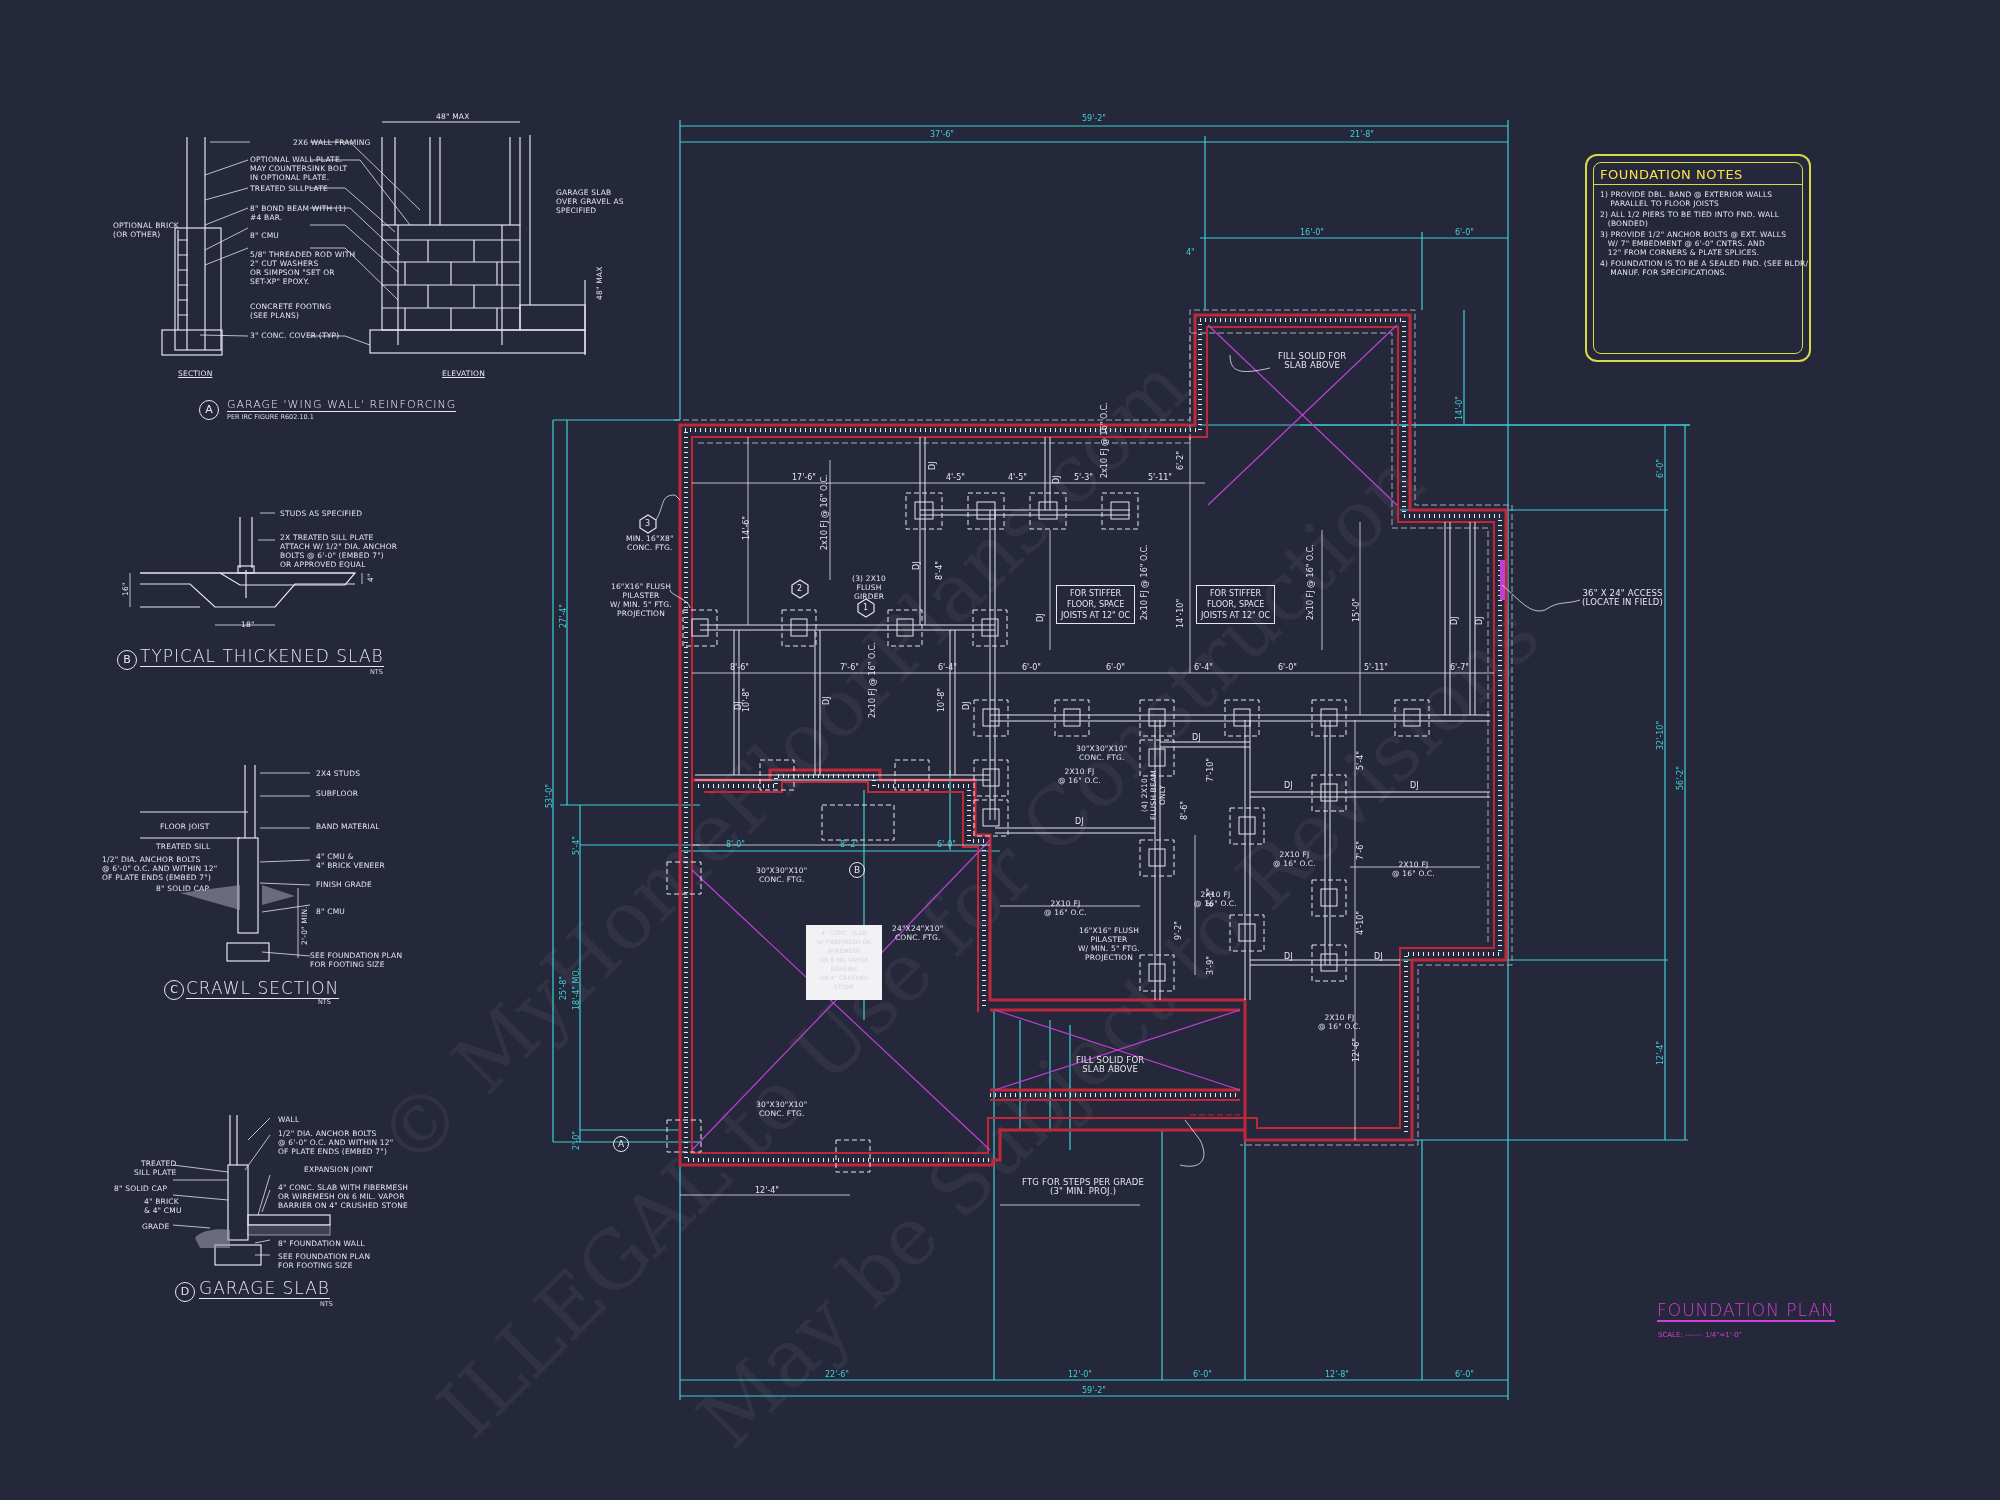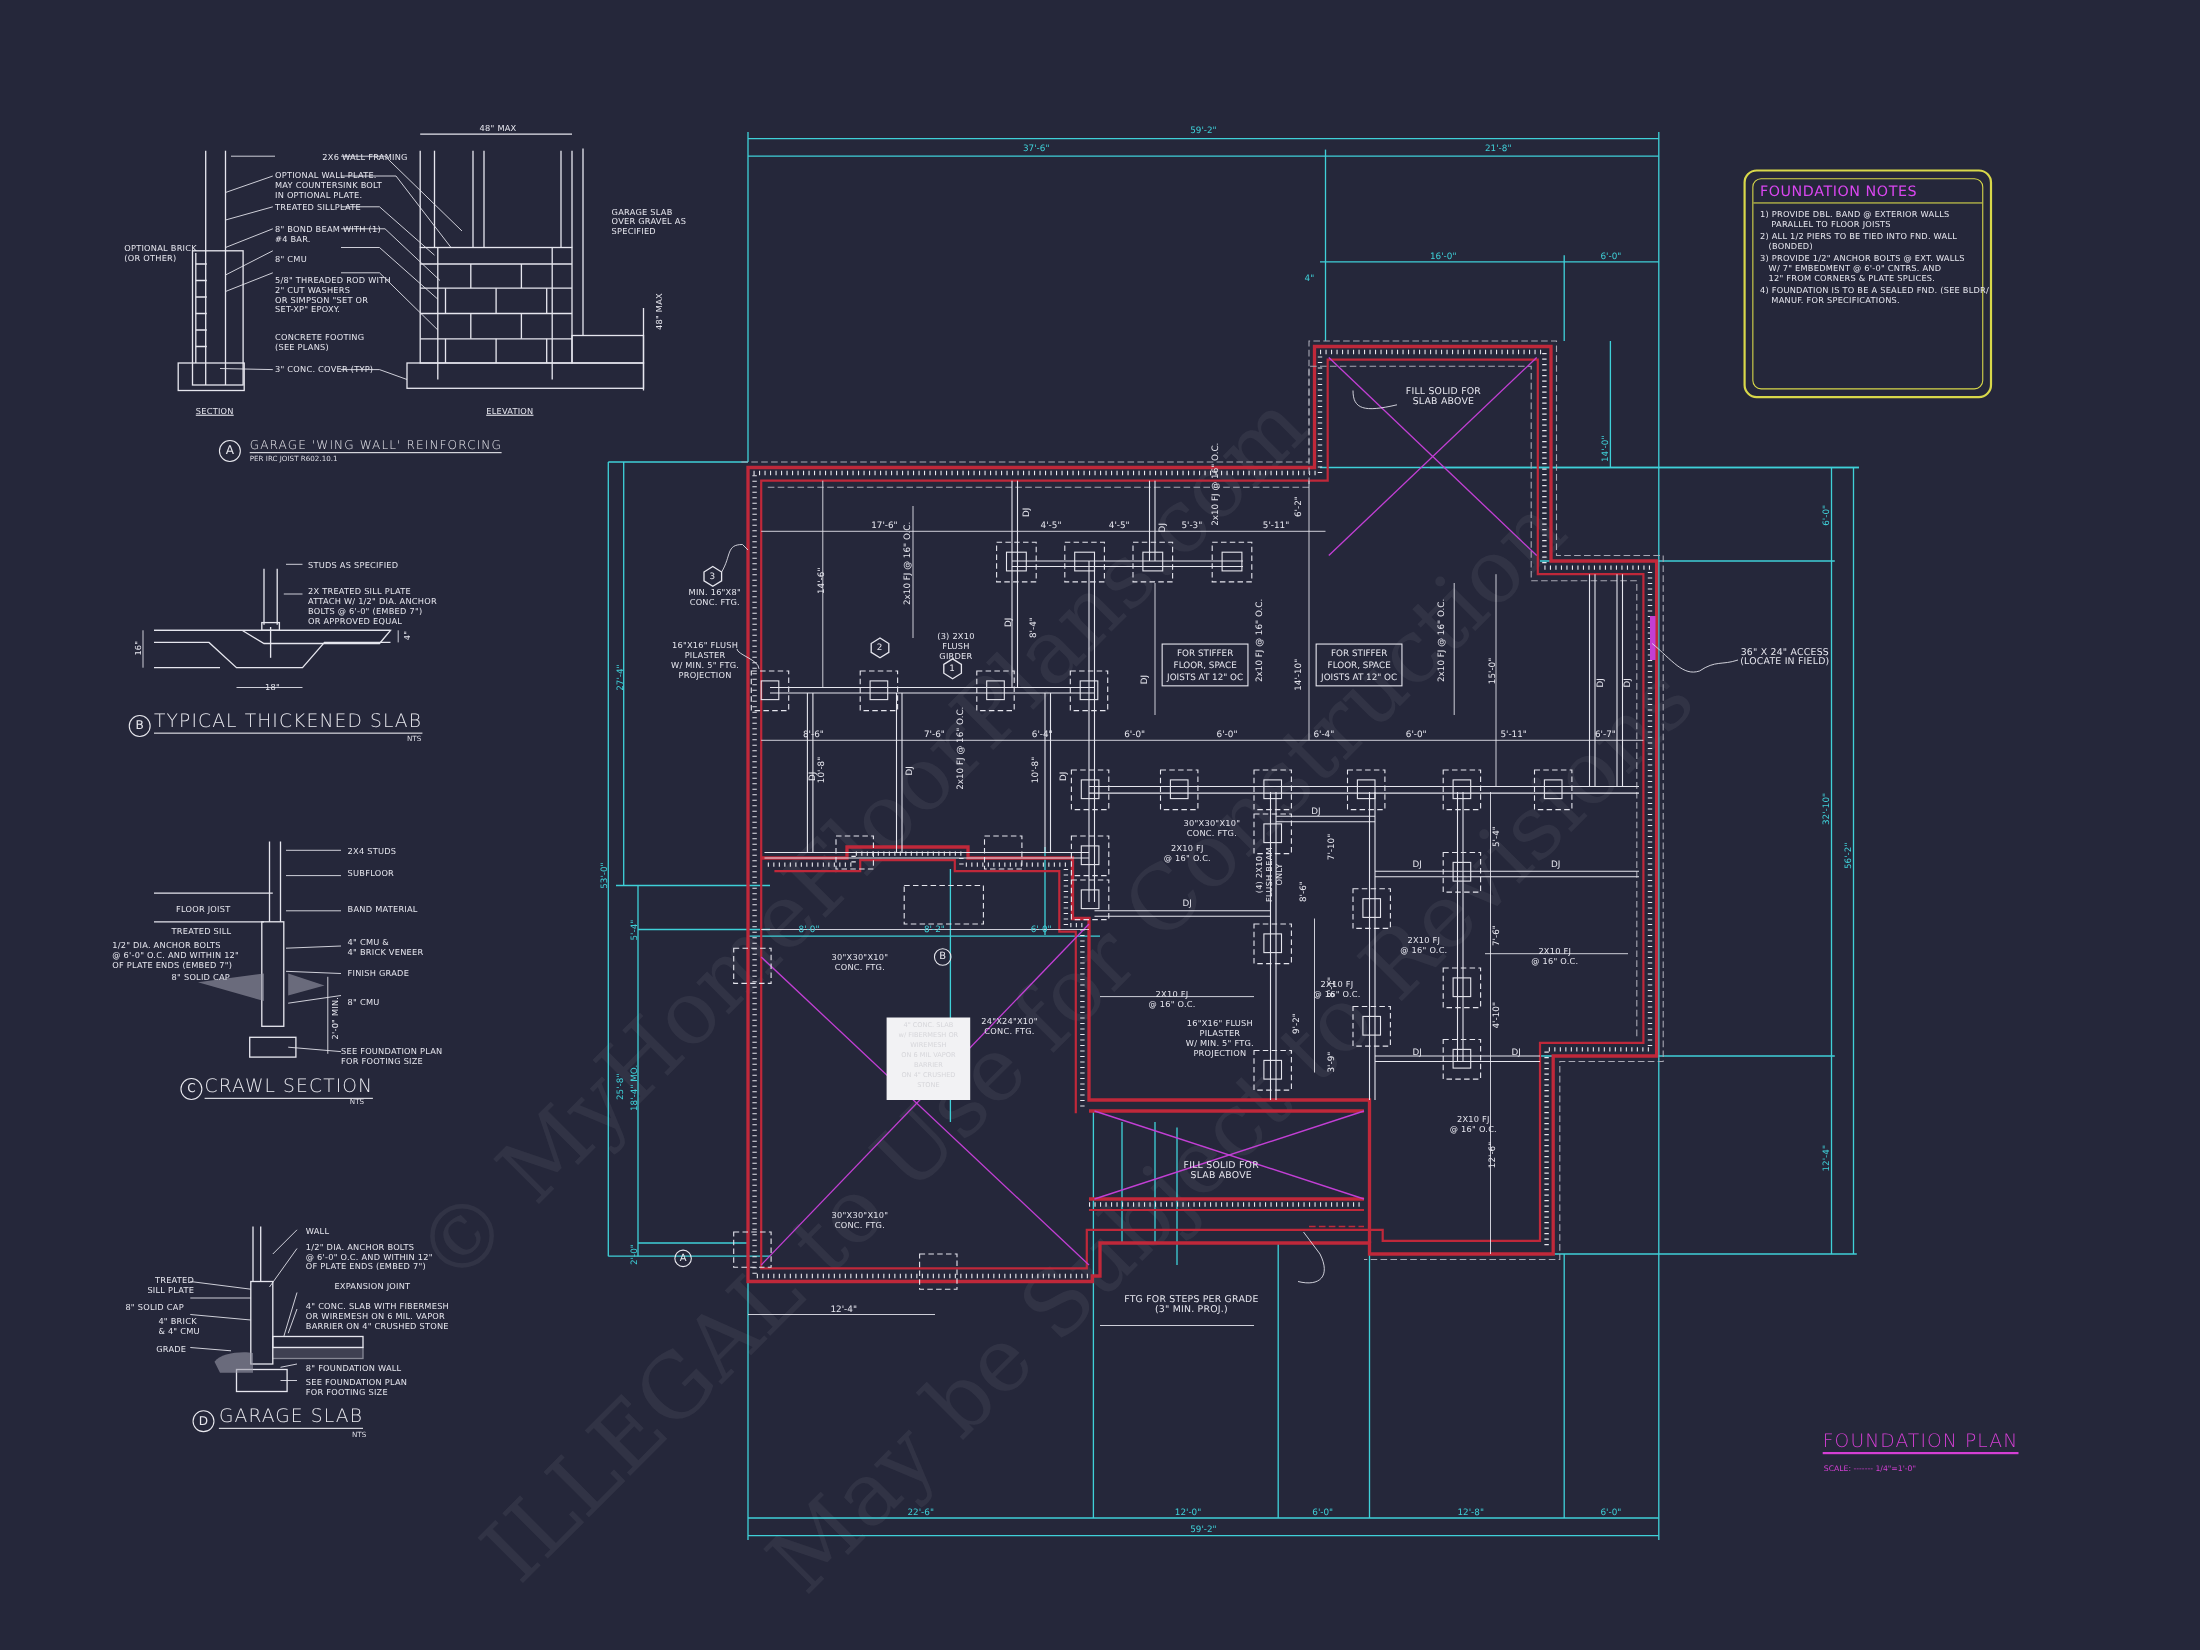--- a/index.html
+++ b/index.html
@@ -8,21 +8,21 @@
   .lbl{position:absolute;font-family:"DejaVu Sans",sans-serif;font-size:7.5px;line-height:9px;color:#e6e6ee;white-space:pre;letter-spacing:0.2px;text-transform:uppercase;}
   .dim{position:absolute;font-family:"DejaVu Sans",sans-serif;font-size:8px;color:#3fd0d8;white-space:nowrap;}
   .dimv{position:absolute;font-family:"DejaVu Sans",sans-serif;font-size:8px;color:#3fd0d8;white-space:nowrap;transform:rotate(-90deg);transform-origin:left top;}
   .wlbl{position:absolute;font-family:"DejaVu Sans",sans-serif;font-size:8px;color:#e6e6ee;white-space:nowrap;}
   .wlblv{position:absolute;font-family:"DejaVu Sans",sans-serif;font-size:8px;color:#e6e6ee;white-space:nowrap;transform:rotate(-90deg);transform-origin:left top;}
   .dtitle{position:absolute;font-family:"DejaVu Sans",sans-serif;font-size:17px;color:#e8e8ee;letter-spacing:1px;border-bottom:1.5px solid #e8e8ee;white-space:nowrap;font-weight:300;}
   .dsub{position:absolute;font-size:6.5px;color:#dcdce4;white-space:nowrap;}
   .circ{position:absolute;width:18px;height:18px;border:1.5px solid #e8e8ee;border-radius:50%;font-size:11px;text-align:center;line-height:18px;color:#e8e8ee;}
   .notes{position:absolute;left:1585px;top:154px;width:222px;height:204px;border:2px solid #d8d84a;border-radius:12px;}
   .notes-inner{position:absolute;left:6px;top:6px;right:6px;bottom:6px;border:1.5px solid #d8d84a;border-radius:8px;}
-  .notes-title{font-size:13px;color:#d946ef;padding:4px 6px 2px 6px;border-bottom:1.5px solid #d8d84a;letter-spacing:0.5px;}
+  .notes-title{font-size:13px;color:#fde047;padding:4px 6px 2px 6px;border-bottom:1.5px solid #d8d84a;letter-spacing:0.5px;}
   .notes-list{padding:5px 6px;font-size:7px;line-height:10px;color:#e6e6ee;}
   .note-item{margin-bottom:2px;}
   .plan-title{position:absolute;left:1657px;top:1300px;font-size:17px;color:#d43fd4;letter-spacing:1px;border-bottom:2px solid #d43fd4;white-space:nowrap;font-weight:300;}
   .plan-scale{position:absolute;left:1658px;top:1331px;font-size:7px;color:#d43fd4;white-space:nowrap;}
   .boxnote{position:absolute;border:1.5px solid #e6e6ee;font-size:8px;line-height:11px;text-align:center;color:#e6e6ee;padding:2px 4px;white-space:pre;}
   .whitebox{position:absolute;left:806px;top:925px;width:76px;height:72px;background:#f2f2f4;color:#d6d6da;font-size:6px;line-height:9px;text-align:center;padding-top:3px;white-space:pre;}
   .wm{position:absolute;font-family:"DejaVu Serif",serif;color:rgba(255,255,255,0.06);white-space:nowrap;transform-origin:left top;}
 </style>
 </head>
 <body>
@@ -328,21 +328,21 @@
 (OR OTHER)</div>
 <div class="lbl" style="left:556px;top:188px;">GARAGE SLAB
 OVER GRAVEL AS
 SPECIFIED</div>
 <div class="lbl" style="left:436px;top:112px;">48" MAX</div>
 <div class="lbl" style="left:595px;top:300px;transform:rotate(-90deg);transform-origin:left top;">48" MAX</div>
 <div class="lbl" style="left:178px;top:369px;text-decoration:underline;">SECTION</div>
 <div class="lbl" style="left:442px;top:369px;text-decoration:underline;">ELEVATION</div>
 <div class="circ" style="left:199px;top:400px;">A</div>
 <div class="dtitle" style="left:227px;top:398px;font-size:11px;">GARAGE 'WING WALL' REINFORCING</div>
-<div class="dsub" style="left:227px;top:413px;">PER IRC JOIST R602.10.1</div>
+<div class="dsub" style="left:227px;top:413px;">PER IRC FIGURE R602.10.1</div>
 
 <div class="lbl" style="left:280px;top:509px;">STUDS AS SPECIFIED</div>
 <div class="lbl" style="left:280px;top:533px;">2x TREATED SILL PLATE
 ATTACH w/ 1/2" dia. ANCHOR
 BOLTS @ 6'-0" (EMBED 7")
 OR APPROVED EQUAL</div>
 <div class="lbl" style="left:241px;top:620px;">18"</div>
 <div class="lbl" style="left:121px;top:596px;transform:rotate(-90deg);transform-origin:left top;">16"</div>
 <div class="lbl" style="left:366px;top:582px;transform:rotate(-90deg);transform-origin:left top;">4"</div>
 <div class="circ" style="left:117px;top:650px;">B</div>

